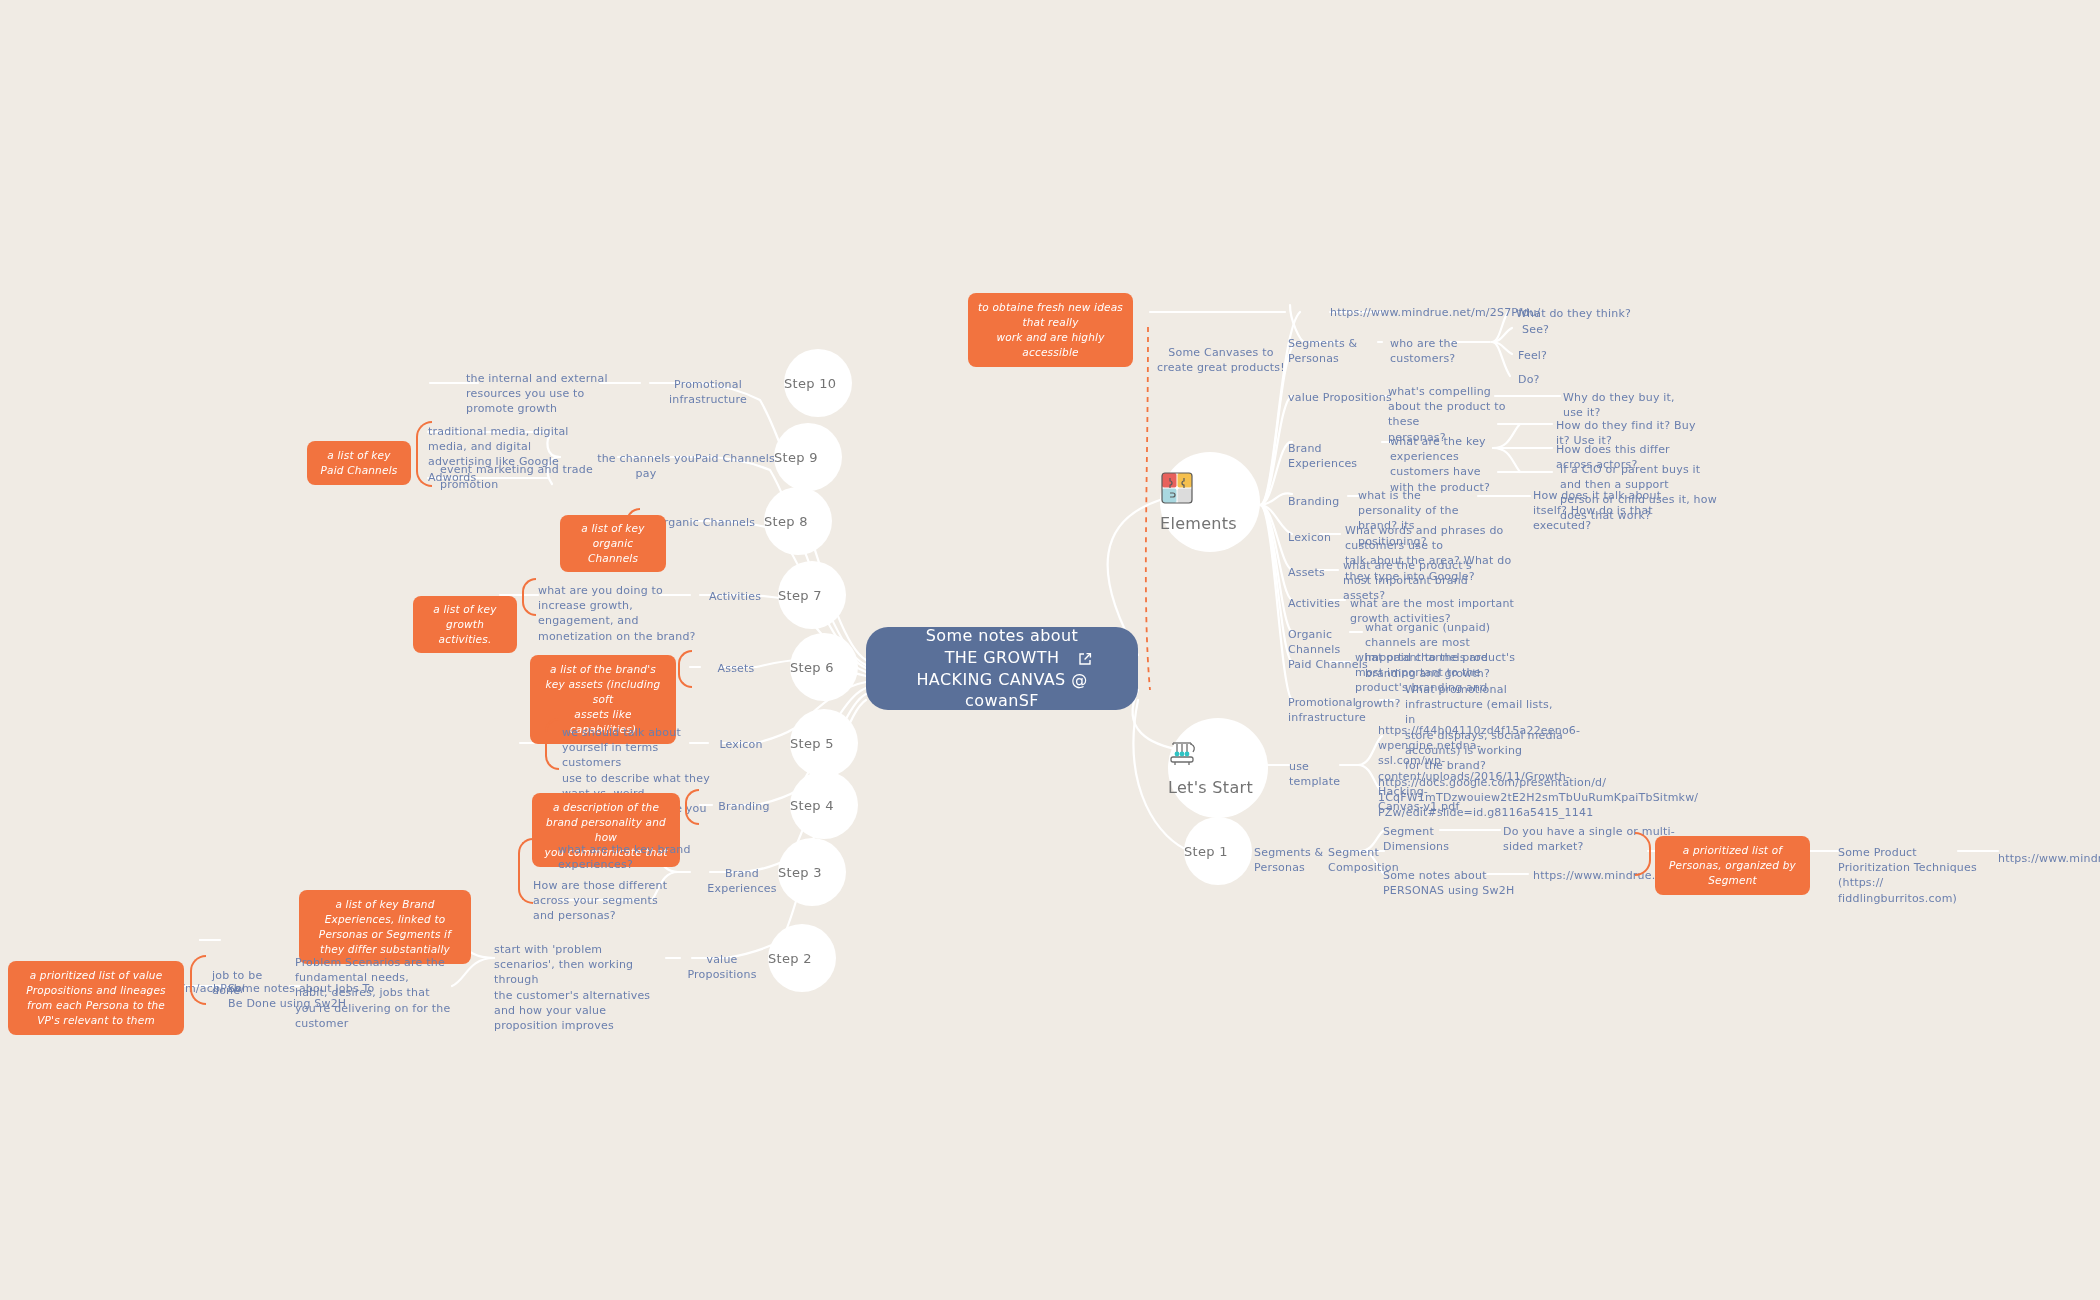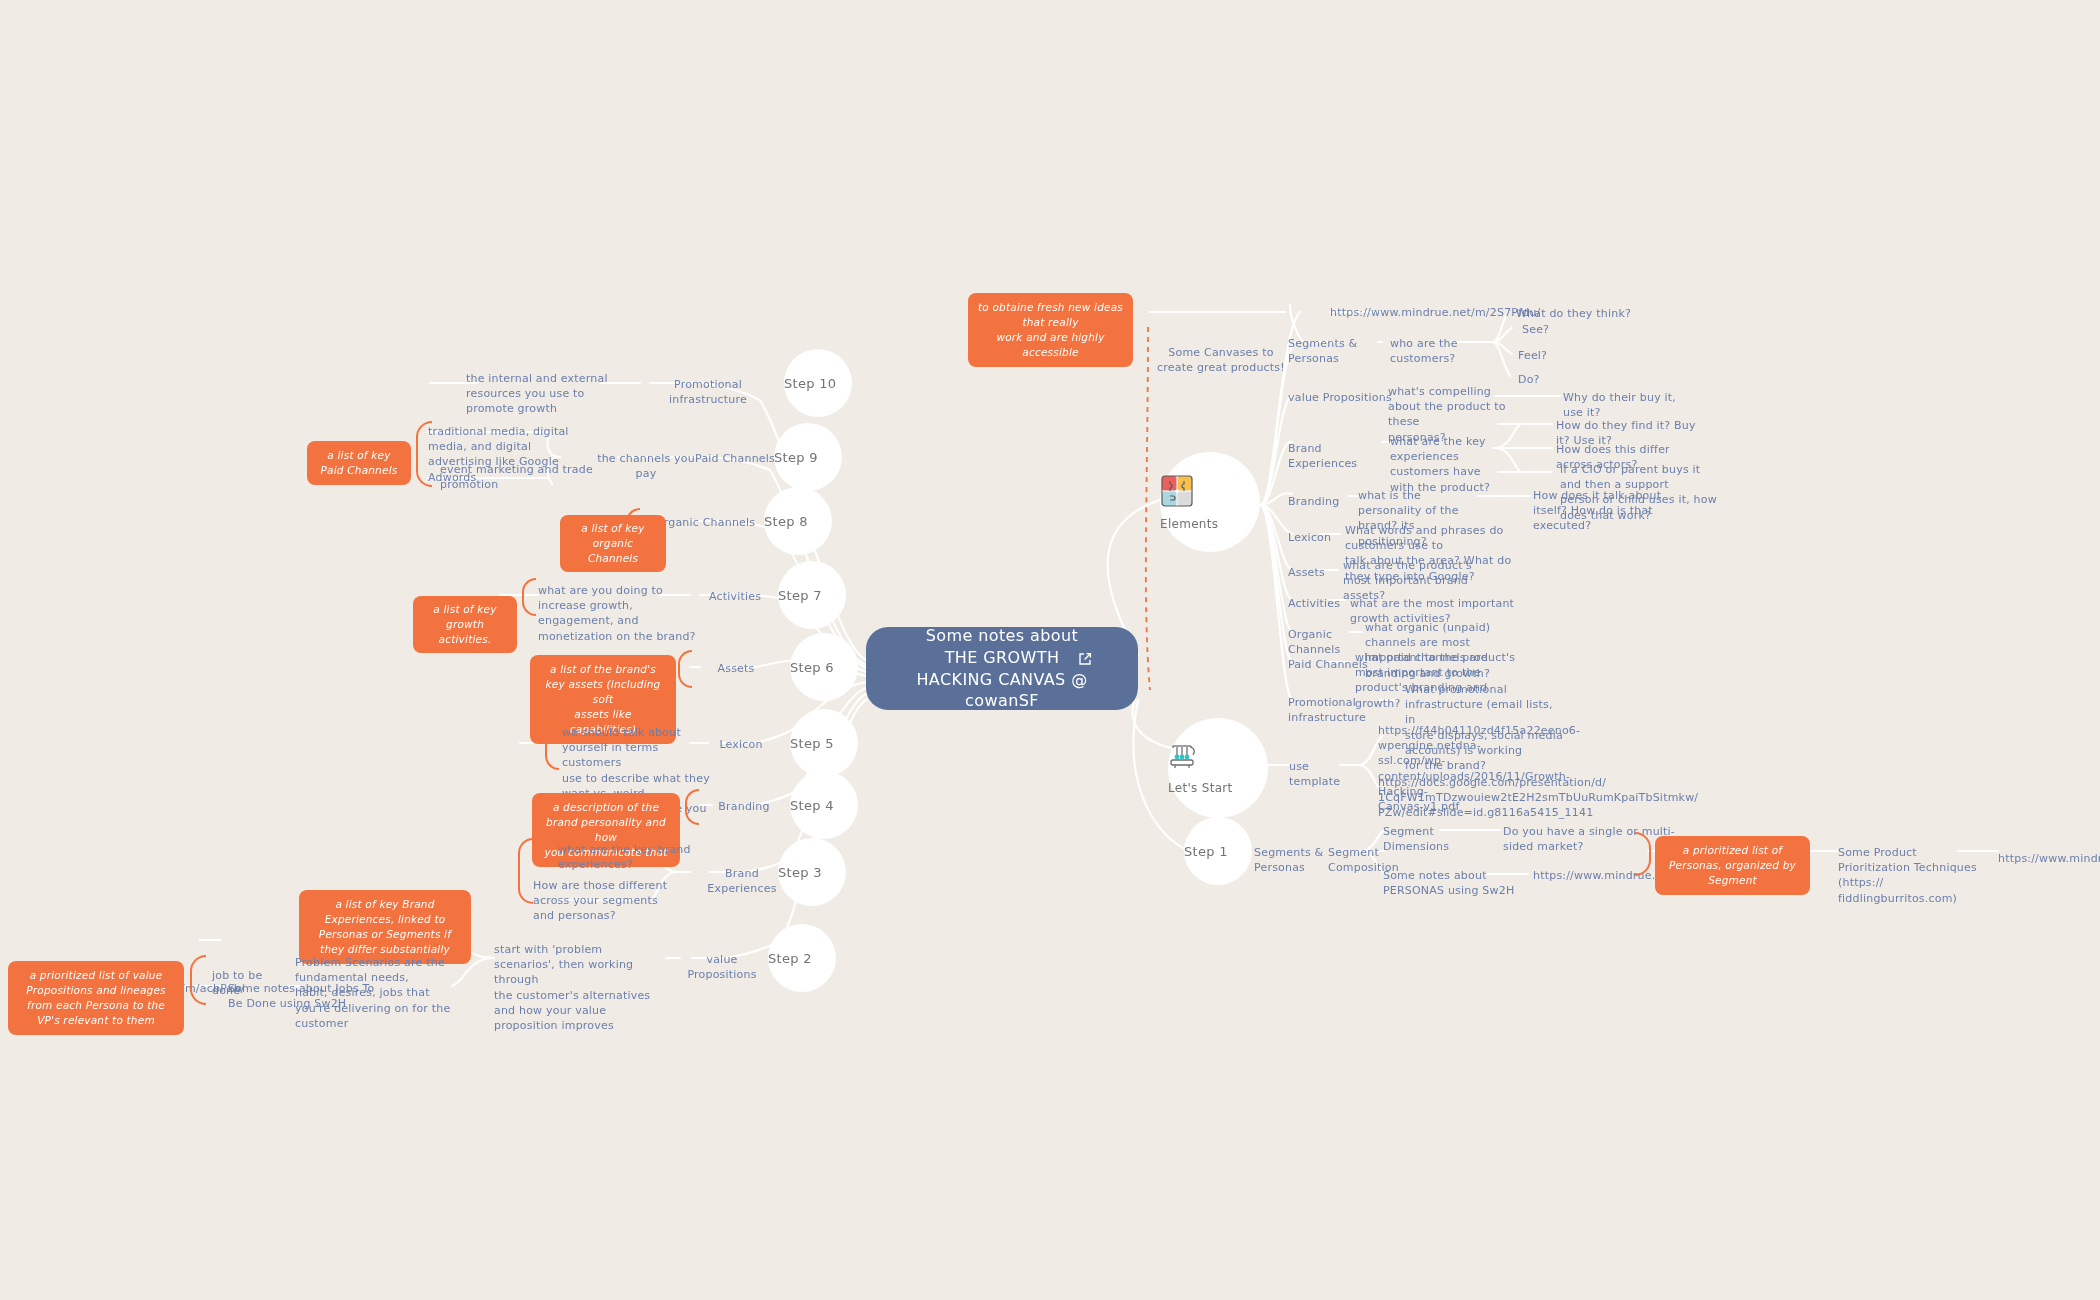--- a/index.html
+++ b/index.html
@@ -64,21 +64,21 @@
     position:absolute;
     background:#ffffff;
     border-radius:50%;
     display:flex;flex-direction:column;align-items:flex-start;justify-content:center;
     color:#737373;
     box-sizing:border-box;
   }
   .circle .clabel{font-size:13px;letter-spacing:.3px;}
   .circle.big{width:100px;height:100px;}
   .circle.med{width:68px;height:68px;}
-  .circle.icn .clabel{font-size:12px;margin-top:5px;}
+  .circle.icn .clabel{font-size:16px;margin-top:5px;}
 
   
   .brk{position:absolute;border:2px solid #f2733f;border-right:none;border-radius:22px 0 0 22px;}
   .brk.rt{border:2px solid #f2733f;border-left:none;border-radius:0 22px 22px 0;}
 </style>
 </head>
 <body>
 
 <div id="canvas">
 
@@ -254,21 +254,21 @@
   <div class="tx" style="left:1288px;top:336px;width:100px;">Segments &amp; Personas</div>
   <div class="tx" style="left:1390px;top:336px;width:110px;">who are the customers?</div>
   <div class="tx" style="left:1516px;top:306px;width:120px;">What do they think?</div>
   <div class="tx" style="left:1522px;top:322px;width:60px;">See?</div>
   <div class="tx" style="left:1518px;top:348px;width:60px;">Feel?</div>
   <div class="tx" style="left:1518px;top:372px;width:60px;">Do?</div>
 
   <div class="tx" style="left:1288px;top:390px;width:105px;">value Propositions</div>
   <div class="tx" style="left:1388px;top:384px;width:122px;">what's compelling about the product to these
 personas?</div>
-  <div class="tx" style="left:1563px;top:390px;width:130px;">Why do their buy it, use it?</div>
+  <div class="tx" style="left:1563px;top:390px;width:130px;">Why do they buy it, use it?</div>
 
   <div class="tx" style="left:1288px;top:441px;width:105px;">Brand Experiences</div>
   <div class="tx" style="left:1390px;top:434px;width:128px;">what are the key experiences customers have
 with the product?</div>
   <div class="tx" style="left:1556px;top:418px;width:150px;">How do they find it? Buy it? Use it?</div>
   <div class="tx" style="left:1556px;top:442px;width:150px;">How does this differ across actors?</div>
   <div class="tx" style="left:1560px;top:462px;width:162px;">if a CIO or parent buys it and then a support
 person or child uses it, how does that work?</div>
 
   <div class="tx" style="left:1288px;top:494px;width:80px;">Branding</div>

